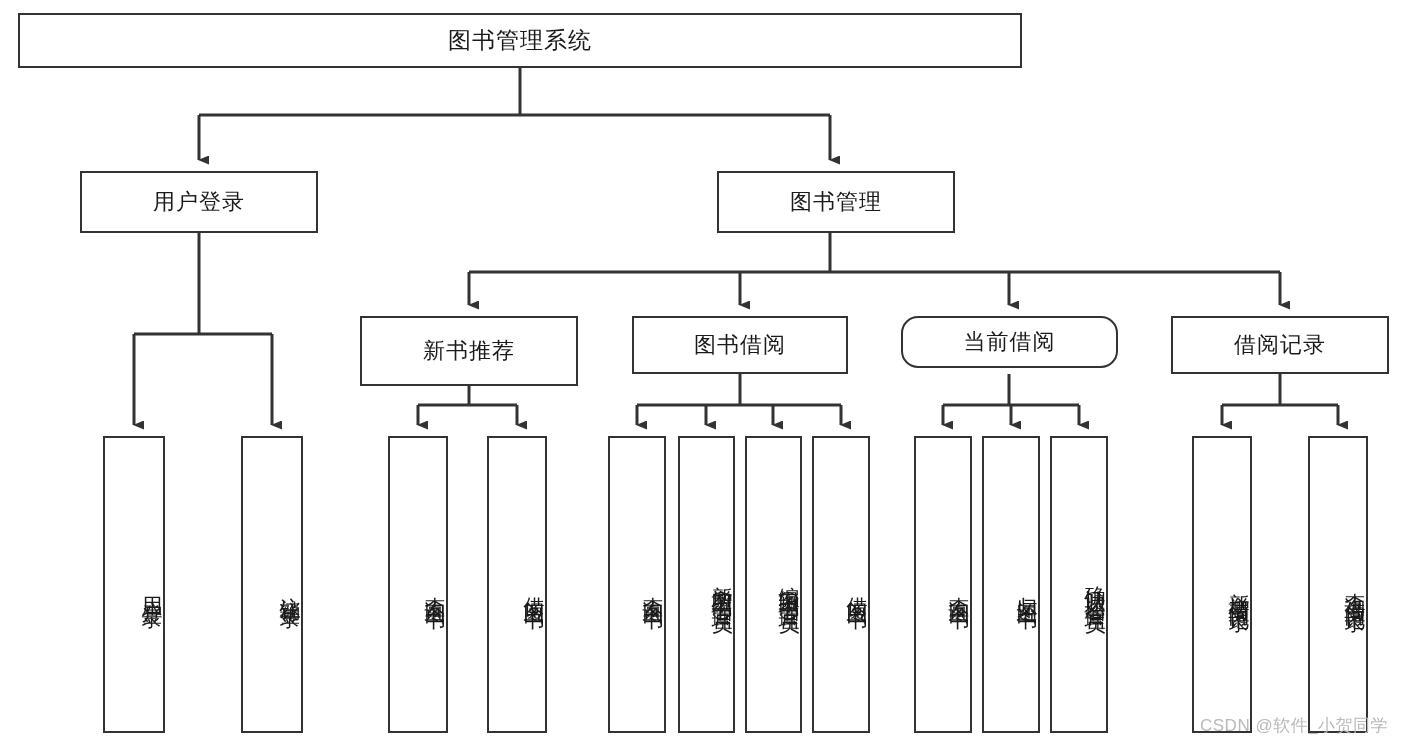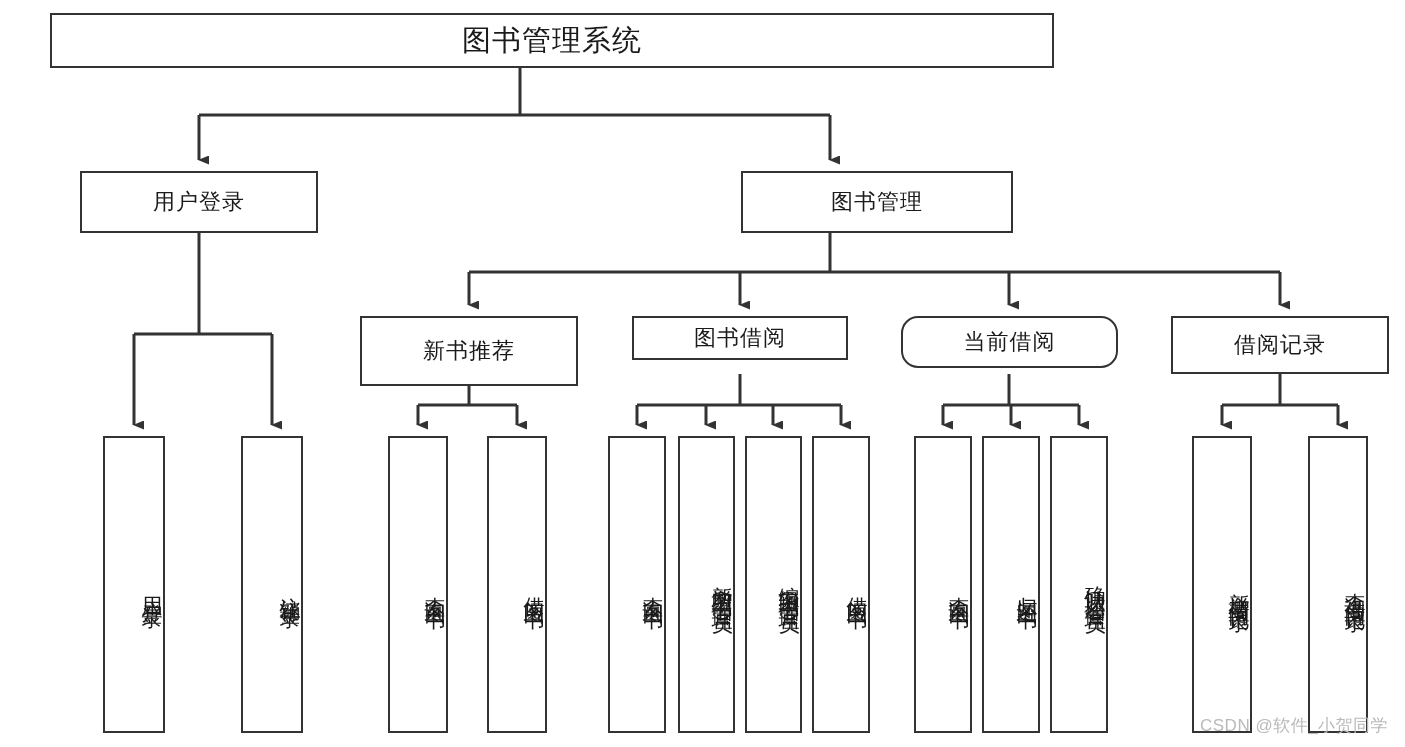--- a/index.html
+++ b/index.html
@@ -33,22 +33,21 @@
     display: flex;
     align-items: center;
     justify-content: center;
     color: #1a1a1a;
   }
   .node.horiz {
     font-size: 22px;
     letter-spacing: 1px;
   }
   .node.root {
-    font-size: 29px;
-    margin-left: 32px;
+    font-size: 23px;
   }
   .node.vert {
     writing-mode: vertical-rl;
     text-orientation: upright;
     font-size: 21px;
     letter-spacing: 4px;
     align-items: flex-start;
     padding-top: 6px;
     line-height: 1;
     justify-content: center;
@@ -110,23 +109,23 @@
         <line x1="1280" y1="374" x2="1280" y2="405"></line>
         <line x1="1222" y1="405" x2="1338" y2="405"></line>
         <line x1="1222" y1="405" x2="1222" y2="425" marker-end="url(#arrowhead)"></line>
         <line x1="1338" y1="405" x2="1338" y2="425" marker-end="url(#arrowhead)"></line>
       </g>
   </svg>
 
   <div id="nodes-layer">
       <div class="node root horiz" style="left: 18px; top: 13px; width: 1004px; height: 55px;">图书管理系统</div>
       <div class="node horiz" style="left: 80px; top: 171px; width: 238px; height: 62px;">用户登录</div>
-      <div class="node horiz" style="left: 741px; top: 171px; width: 272px; height: 62px;">图书管理</div>
+      <div class="node horiz" style="left: 717px; top: 171px; width: 238px; height: 62px;">图书管理</div>
       <div class="node horiz" style="left: 360px; top: 316px; width: 218px; height: 70px;">新书推荐</div>
-      <div class="node horiz" style="left: 632px; top: 316px; width: 216px; height: 44px;">图书借阅</div>
+      <div class="node horiz" style="left: 632px; top: 316px; width: 216px; height: 58px;">图书借阅</div>
       <div class="node horiz" style="left: 901px; top: 316px; width: 217px; height: 52px; border-radius: 17px;">当前借阅</div>
       <div class="node horiz" style="left: 1171px; top: 316px; width: 218px; height: 58px;">借阅记录</div>
       <div class="node vert" style="left: 103px; top: 436px; width: 62px; height: 297px;">用户登录</div>
       <div class="node vert" style="left: 241px; top: 436px; width: 62px; height: 297px;">注销登录</div>
       <div class="node vert" style="left: 388px; top: 436px; width: 60px; height: 297px;">查询图书</div>
       <div class="node vert" style="left: 487px; top: 436px; width: 60px; height: 297px;">借阅图书</div>
       <div class="node vert" style="left: 608px; top: 436px; width: 58px; height: 297px;">查询图书</div>
       <div class="node vert tall-pad" style="left: 678px; top: 436px; width: 57px; height: 297px;">新增图书（管理员）</div>
       <div class="node vert tall-pad" style="left: 745px; top: 436px; width: 57px; height: 297px;">编辑图书（管理员）</div>
       <div class="node vert" style="left: 812px; top: 436px; width: 58px; height: 297px;">借阅图书</div>

